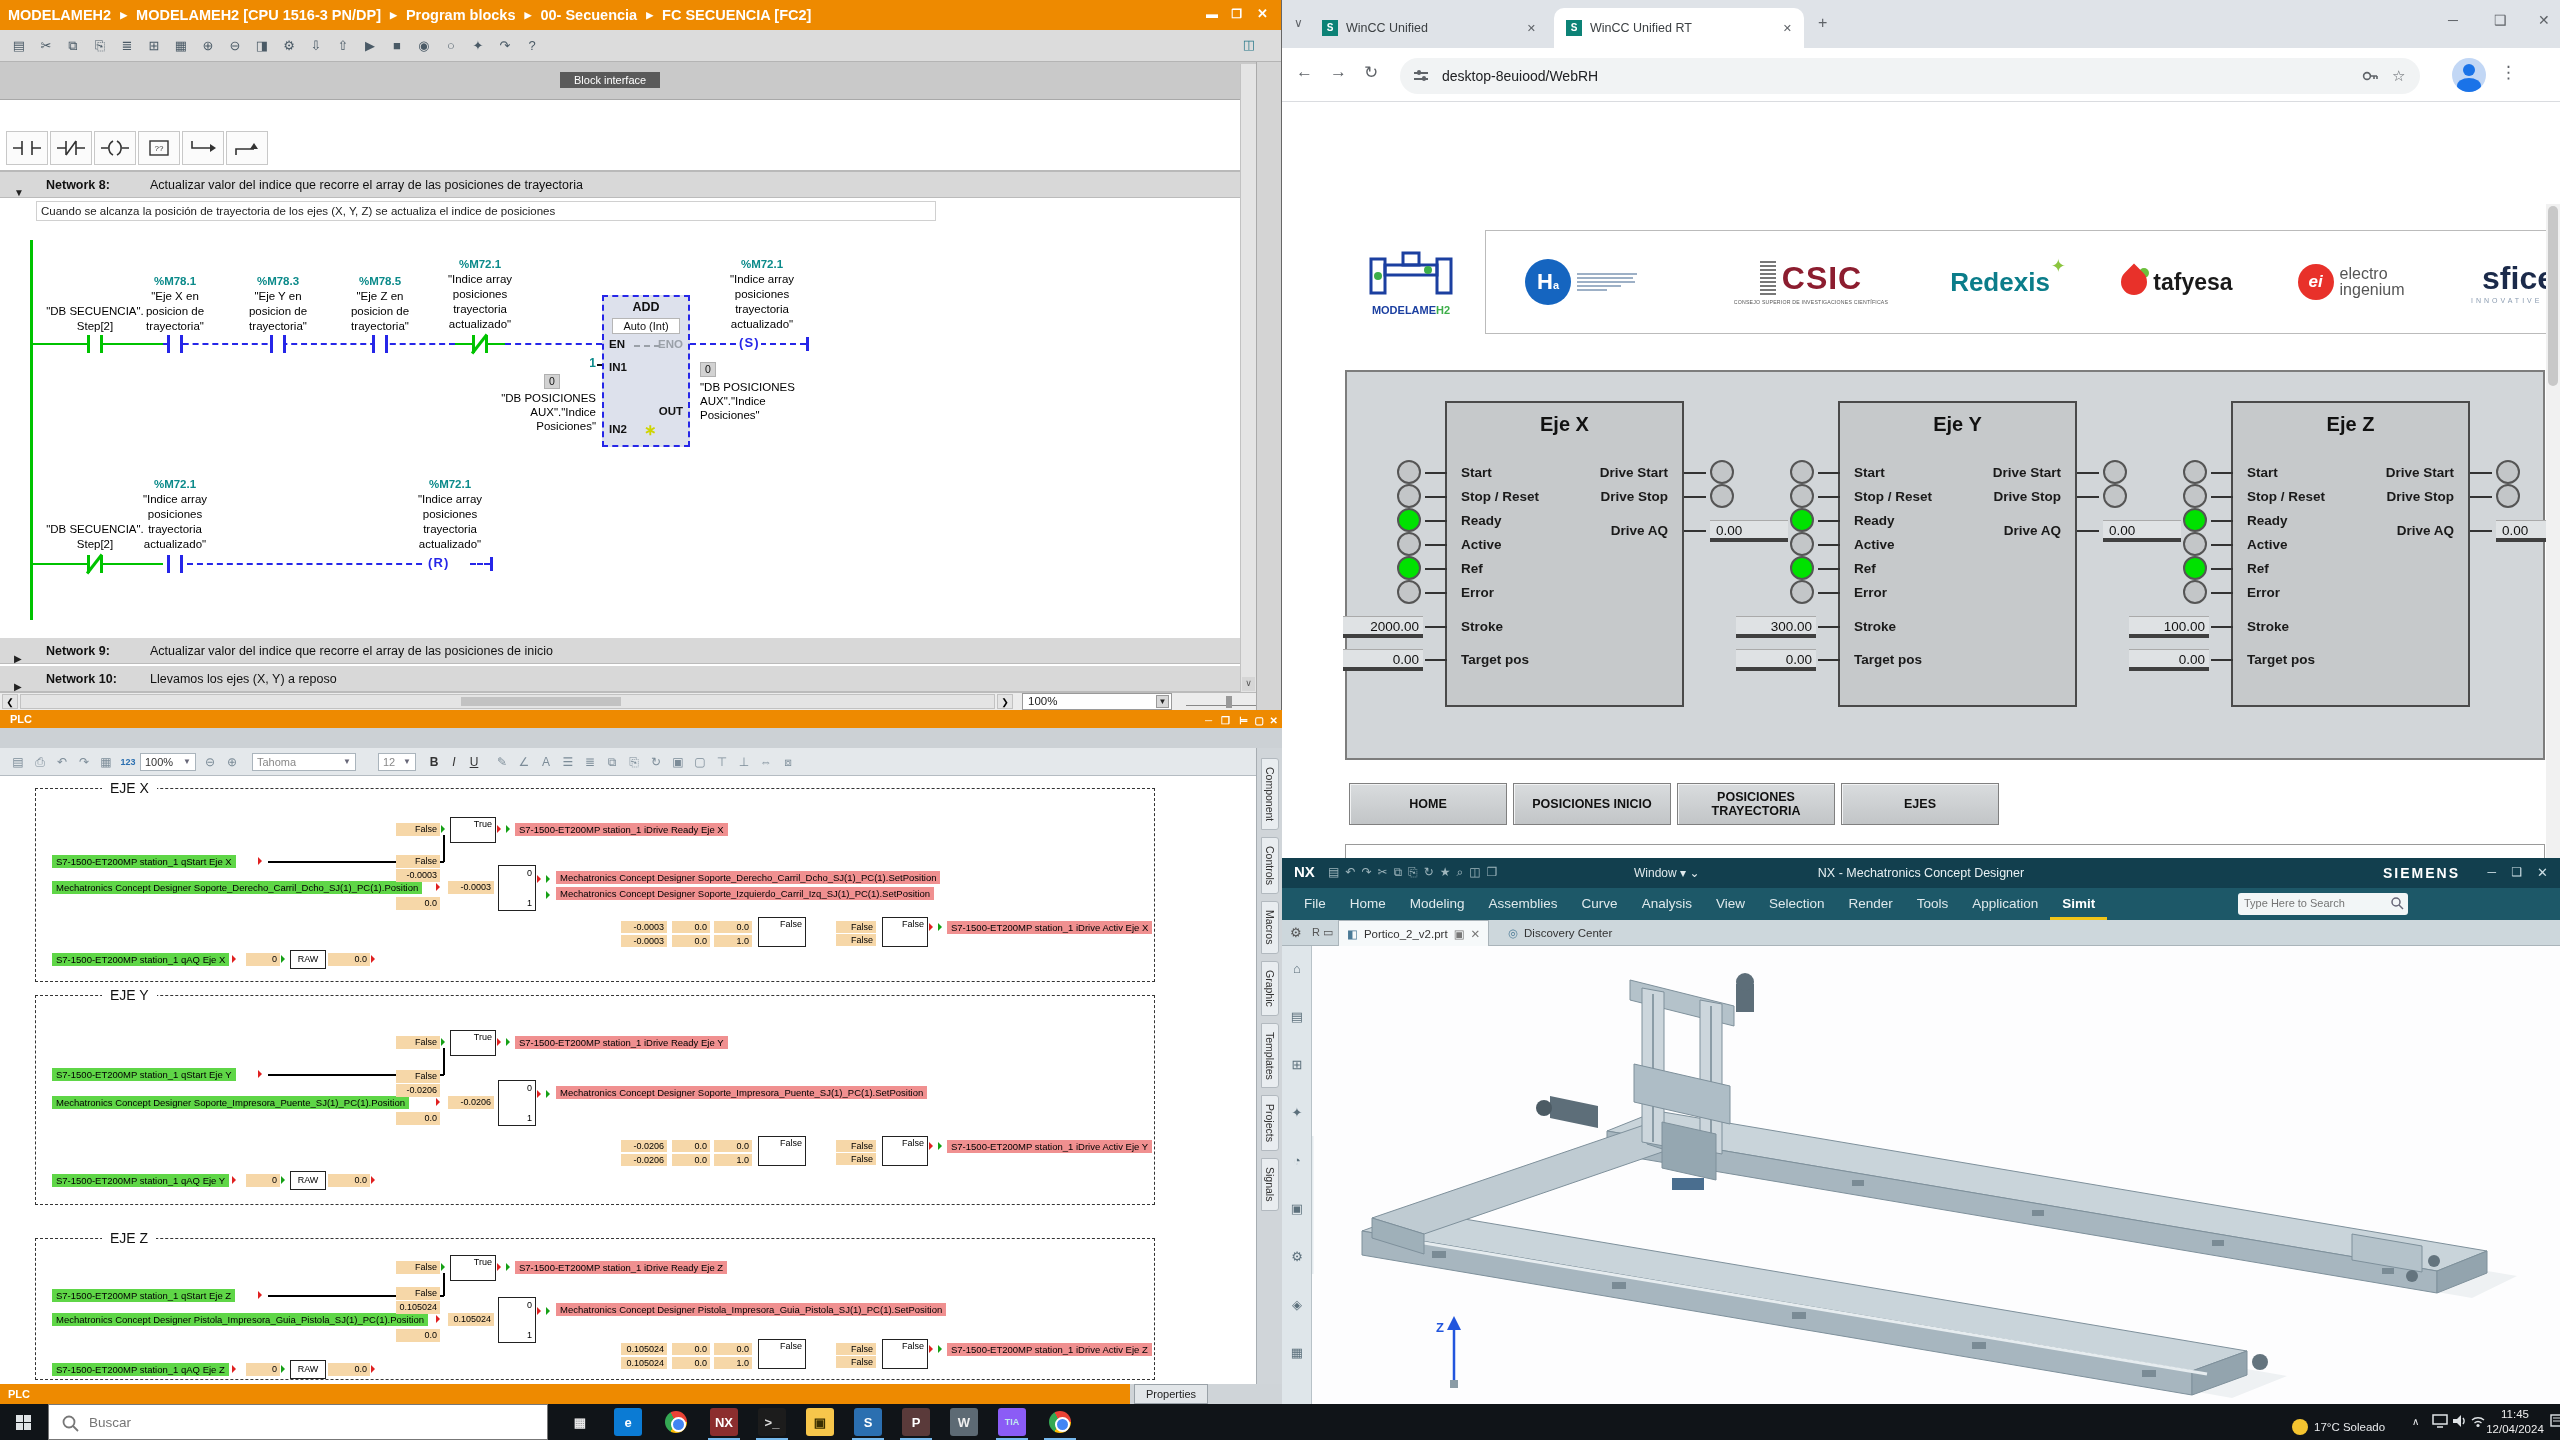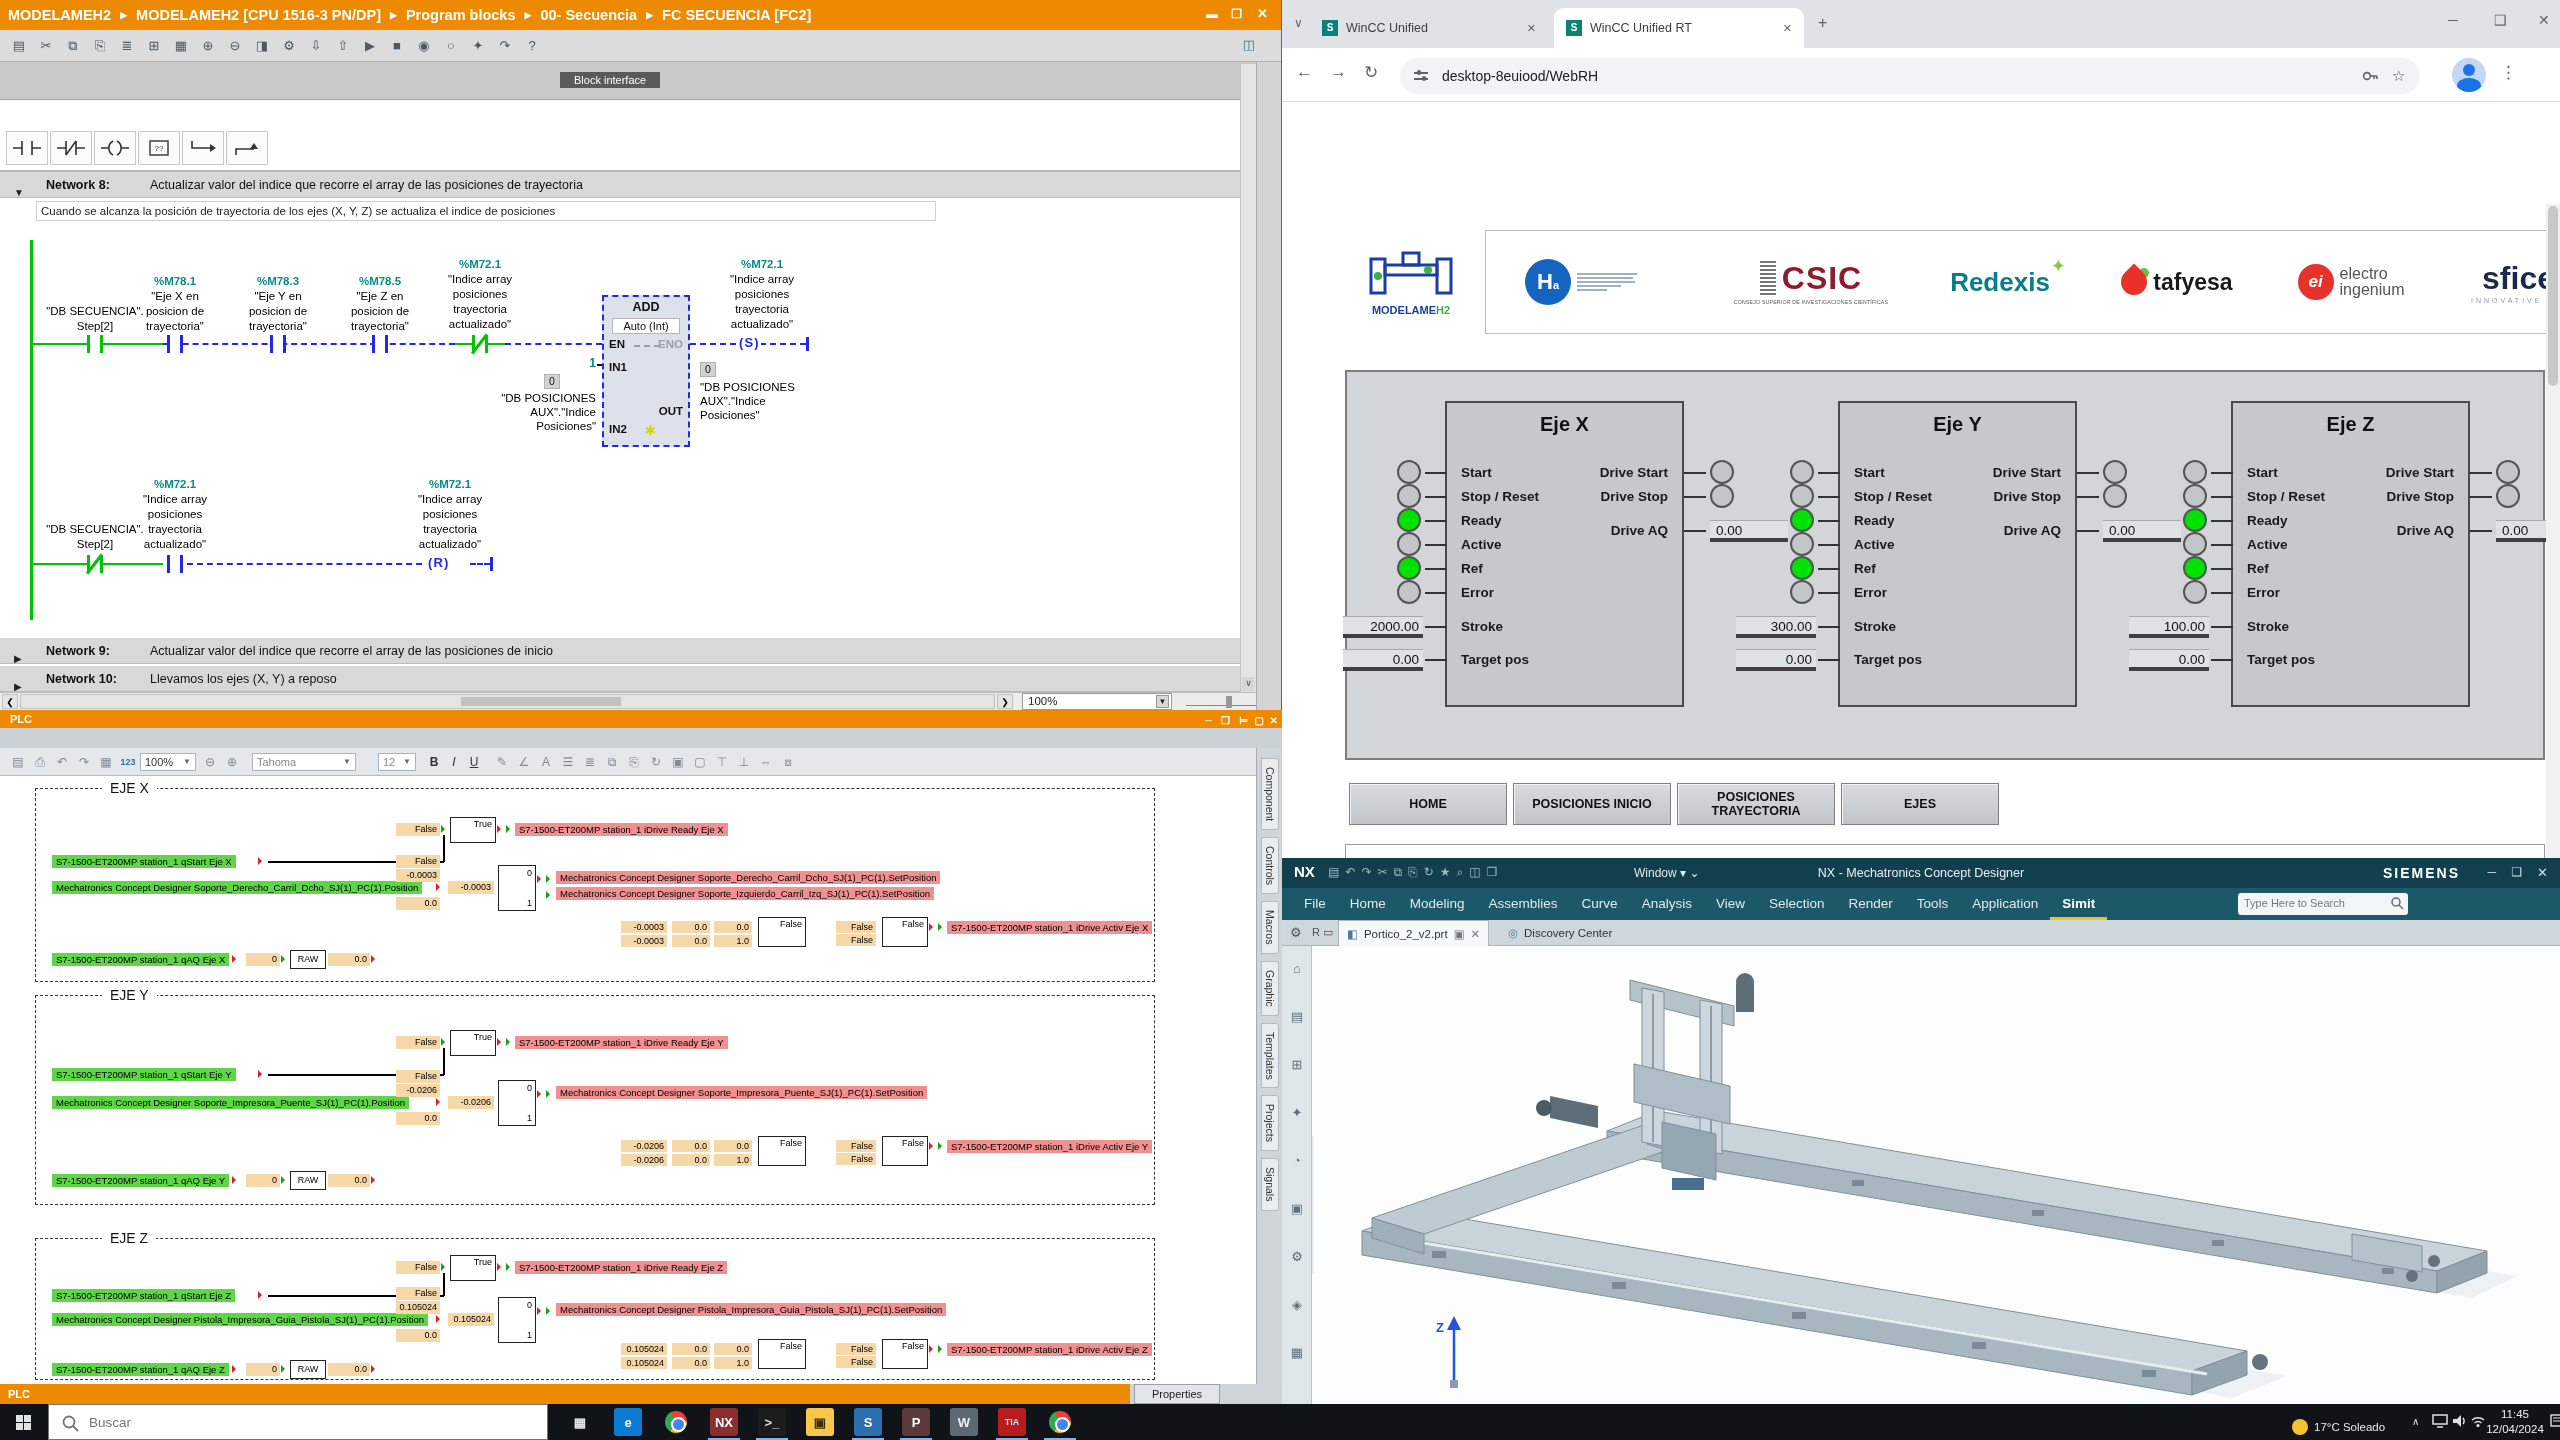--- a/index.html
+++ b/index.html
@@ -69,21 +69,21 @@
   .chip{position:absolute;background:#f6d7a8;color:#000;font-size:9px;line-height:12px;text-align:right;padding:0 3px}
   .sblk{position:absolute;background:#fff;border:1px solid #222;font-size:9px;color:#000}
   .arr{position:absolute;width:0;height:0;border:4px solid transparent}
   .arr.g{border-left-color:#15a015}.arr.r{border-left-color:#e02020}
   .wire{position:absolute;background:#000}
   .side-tabs{left:1256px;top:38px;width:26px;height:636px;background:#d0d5d9;border-left:1px solid #a7adb2;
     display:flex;flex-direction:column;align-items:center;gap:7px;padding-top:10px}
   .vtab{writing-mode:vertical-rl;background:#e9edf0;border:1px solid #b2b9bf;font-size:10.5px;color:#333;padding:8px 2px;border-radius:0 3px 3px 0}
   .plc-bottom{left:0;top:674px;width:1282px;height:20px;background:#cfd4d8}
   .plc-bottab{position:absolute;left:0;top:0;width:1130px;height:20px;background:var(--accent,#ee8a00);color:#fff;font-size:11px;font-weight:bold;line-height:20px;padding-left:8px}
-  .propbtn{position:absolute;left:1134px;top:0;width:86px;height:20px;background:#e2e6e9;border:1px solid #9aa2a8;font-size:11px;text-align:center;line-height:18px;color:#222}
+  .propbtn{position:absolute;left:1134px;top:0;width:74px;height:20px;background:#e2e6e9;border:1px solid #9aa2a8;font-size:11px;text-align:center;line-height:18px;color:#222}
 
   
   #browser{left:1282px;top:0;width:1278px;height:858px;background:#fff}
   .tabstrip{left:0;top:0;width:1278px;height:48px;background:#dfe3e8}
   .btab{position:absolute;top:8px;height:40px;display:flex;align-items:center;gap:8px;padding:0 12px;font-size:12.5px;color:#3c4043}
   .btab .sic{width:16px;height:16px;background:#0c8276;color:#fff;font-size:10px;font-weight:bold;text-align:center;line-height:16px;flex:none}
   .btab .x{color:#5f6368;font-size:11px}
   .btab.active{background:#fff;border-radius:10px 10px 0 0}
   .winctl{position:absolute;top:12px;color:#5f6368;font-size:14px}
   .navbar{left:0;top:48px;width:1278px;height:54px;background:#fff;border-bottom:1px solid #dadce0}
@@ -925,21 +925,21 @@
         </div><div class="tic" style="left: 806px; background: rgb(247, 198, 75); color: rgb(59, 47, 0); font-size: 13px;">
           <span>▣</span>
         </div><div class="tic" style="left: 854px; background: rgb(43, 111, 176); color: rgb(255, 255, 255); font-size: 13px;">
           <span>S</span>
           <span class="under"></span>
         </div><div class="tic" style="left: 902px; background: rgb(90, 58, 58); color: rgb(255, 255, 255); font-size: 13px;">
           <span>P</span>
           <span class="under"></span>
         </div><div class="tic" style="left: 950px; background: rgb(93, 106, 116); color: rgb(238, 238, 238); font-size: 13px;">
           <span>W</span>
-        </div><div class="tic" style="left: 998px; background: #b91c1c; color: rgb(191, 232, 239); font-size: 9px; text-align: right;">
+        </div><div class="tic" style="left: 998px; background: #8b5cf6; color: rgb(191, 232, 239); font-size: 9px; text-align: right;">
           <span>TIA</span>
           <span class="under"></span>
         </div><div class="tic" style="left: 1046px;">
           <span class="chromeball"></span>
           <span class="under"></span>
         </div></span>
     <span class="tray" style="left:2292px;display:flex;align-items:center;gap:6px">
       <span style="width:16px;height:16px;border-radius:50%;background:#f4c430;display:inline-block;margin-top:10px"></span>
       <span style="margin-top:10px">17°C Soleado</span>
     </span>

